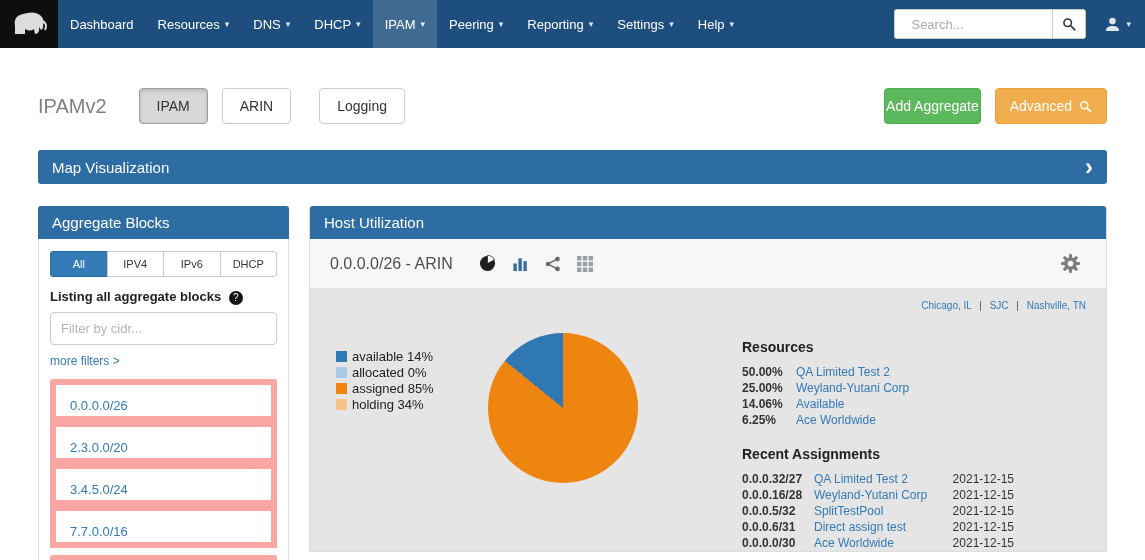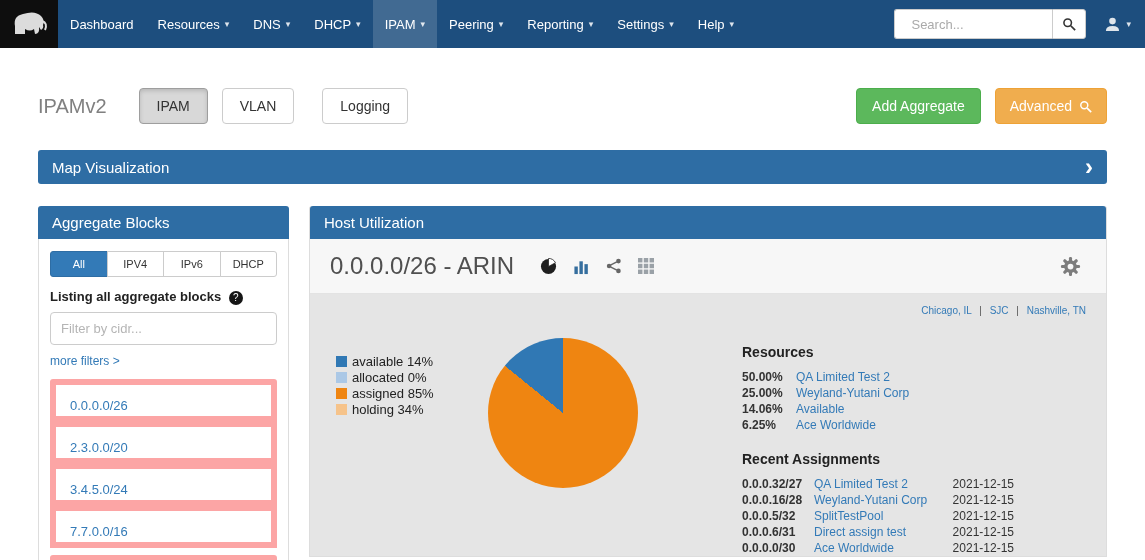--- a/index.html
+++ b/index.html
@@ -53,21 +53,21 @@
     font-family:inherit;
   }
   .view-btn.active {
     background:#d8d8d8; border-color:#9e9e9e;
     box-shadow:inset 0 2px 4px rgba(0,0,0,0.15);
   }
   .view-btn.logging { margin-left:14px; }
   .head-spacer { flex:1; }
   .btn-green {
     background:#5cb85c; border:1px solid #4cae4c; color:#fff; font-size:14px;
-    padding:9px 15px; border-radius:4px; cursor:pointer; font-family:inherit;
+    padding:9px 1px; border-radius:4px; cursor:pointer; font-family:inherit;
   }
   .btn-orange {
     background:#f0ad4e; border:1px solid #eea236; color:#fff; font-size:14px;
     padding:9px 14px; border-radius:4px; cursor:pointer; display:flex; align-items:center; gap:7px;
     font-family:inherit;
   }
 
   
   .map-bar {
     margin:0 38px; height:34px; background:#2e6da4; border-radius:3px;
@@ -114,21 +114,21 @@
   .block-item:first-child { border-radius:3px 3px 0 0; margin-top:0; }
   .block-link { display:block; line-height:42px; padding-left:14px; font-size:13px; }
   .block-item.partial { height:43px; border-radius:3px; margin-top:7px; }
 
   
   .host-panel { flex:1; border:1px solid #ddd; border-top:none; border-radius:3px 3px 0 0; background:#e5e5e5; }
   .sub-bar {
     background:#f7f7f7; border-bottom:1px solid #e3e3e3; display:flex; align-items:center;
     padding:13px 20px;
   }
-  .block-title { font-size:24px; color:#4f4f4f; margin-right:26px; }
+  .block-title { font-size:16px; color:#4f4f4f; margin-right:26px; }
   .icon-btn { display:inline-flex; align-items:center; cursor:pointer; margin-right:16px; }
   .icon-btn.gear { margin-right:4px; }
   .sub-spacer { flex:1; }
   .breadcrumb { padding:11px 20px 6px 20px; font-size:10px;text-align:right; }
   .breadcrumb .sep { color:#555; margin:0 5px; }
 
   .chart-row { display:flex; padding:8px 20px 0 26px; }
   .legend { list-style:none; margin:24px 0 0 0; padding:0; width:152px; flex:none; }
   .legend li { font-size:13px; color:#222; line-height:15px; margin-bottom:1px; cursor:pointer; white-space:nowrap; }
   .swatch { display:inline-block; width:11px; height:11px; margin-right:5px; vertical-align:-1px; }
@@ -202,21 +202,21 @@
       <circle cx="8" cy="4.8" r="3.1"></circle>
       <path d="M1.8 14 Q1.8 9.3 8 9.3 Q14.2 9.3 14.2 14 Z"></path>
     </svg>
     <span class="caret">▾</span>
   </div>
 </nav>
 
 <div class="page-head">
   <span class="page-title">IPAMv2</span>
   <button class="view-btn active">IPAM</button>
-  <button class="view-btn">VLAN</button>
+  <button class="view-btn">ARIN</button>
   <button class="view-btn logging">Logging</button>
   <div class="head-spacer"></div>
   <button class="btn-green">Add Aggregate</button>
   <button class="btn-orange">
     <span>Advanced</span>
     <svg width="13" height="13" viewBox="0 0 16 16">
       <circle cx="6.5" cy="6.5" r="4.3" fill="none" stroke="#fff" stroke-width="1.8"></circle>
       <line x1="10" y1="10" x2="15" y2="15" stroke="#fff" stroke-width="2"></line>
     </svg>
   </button>

